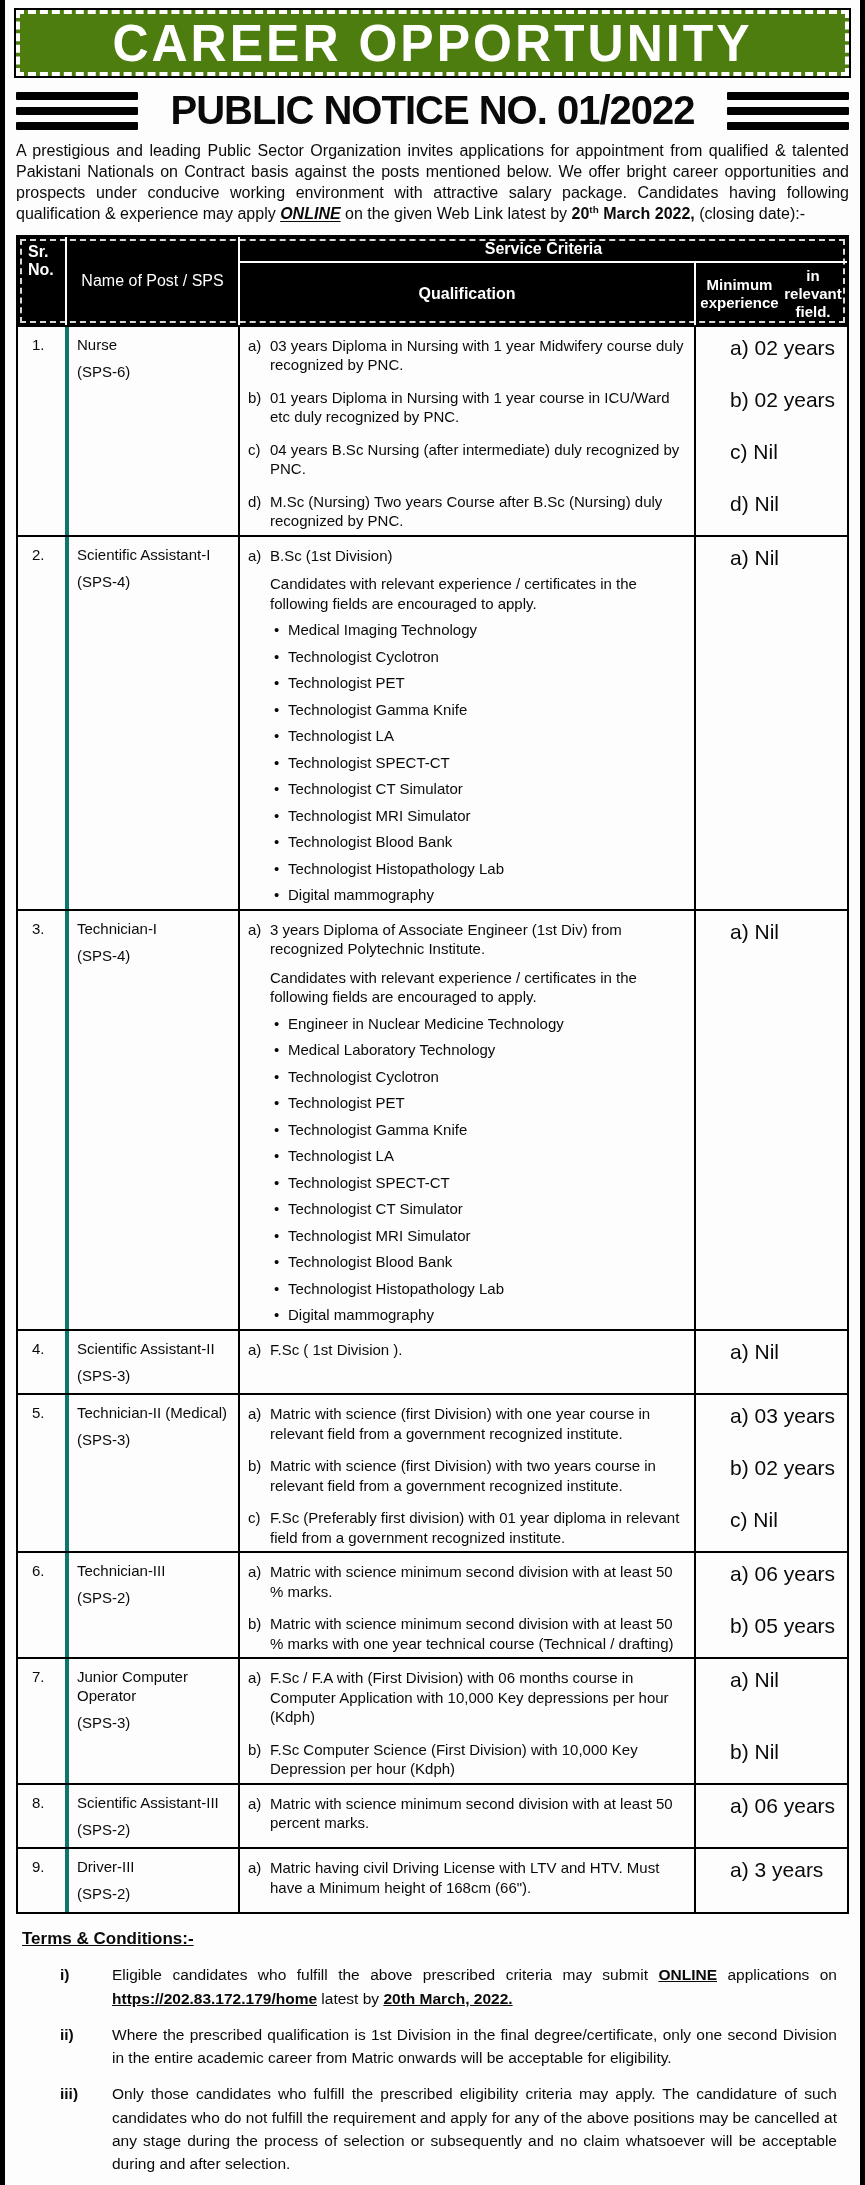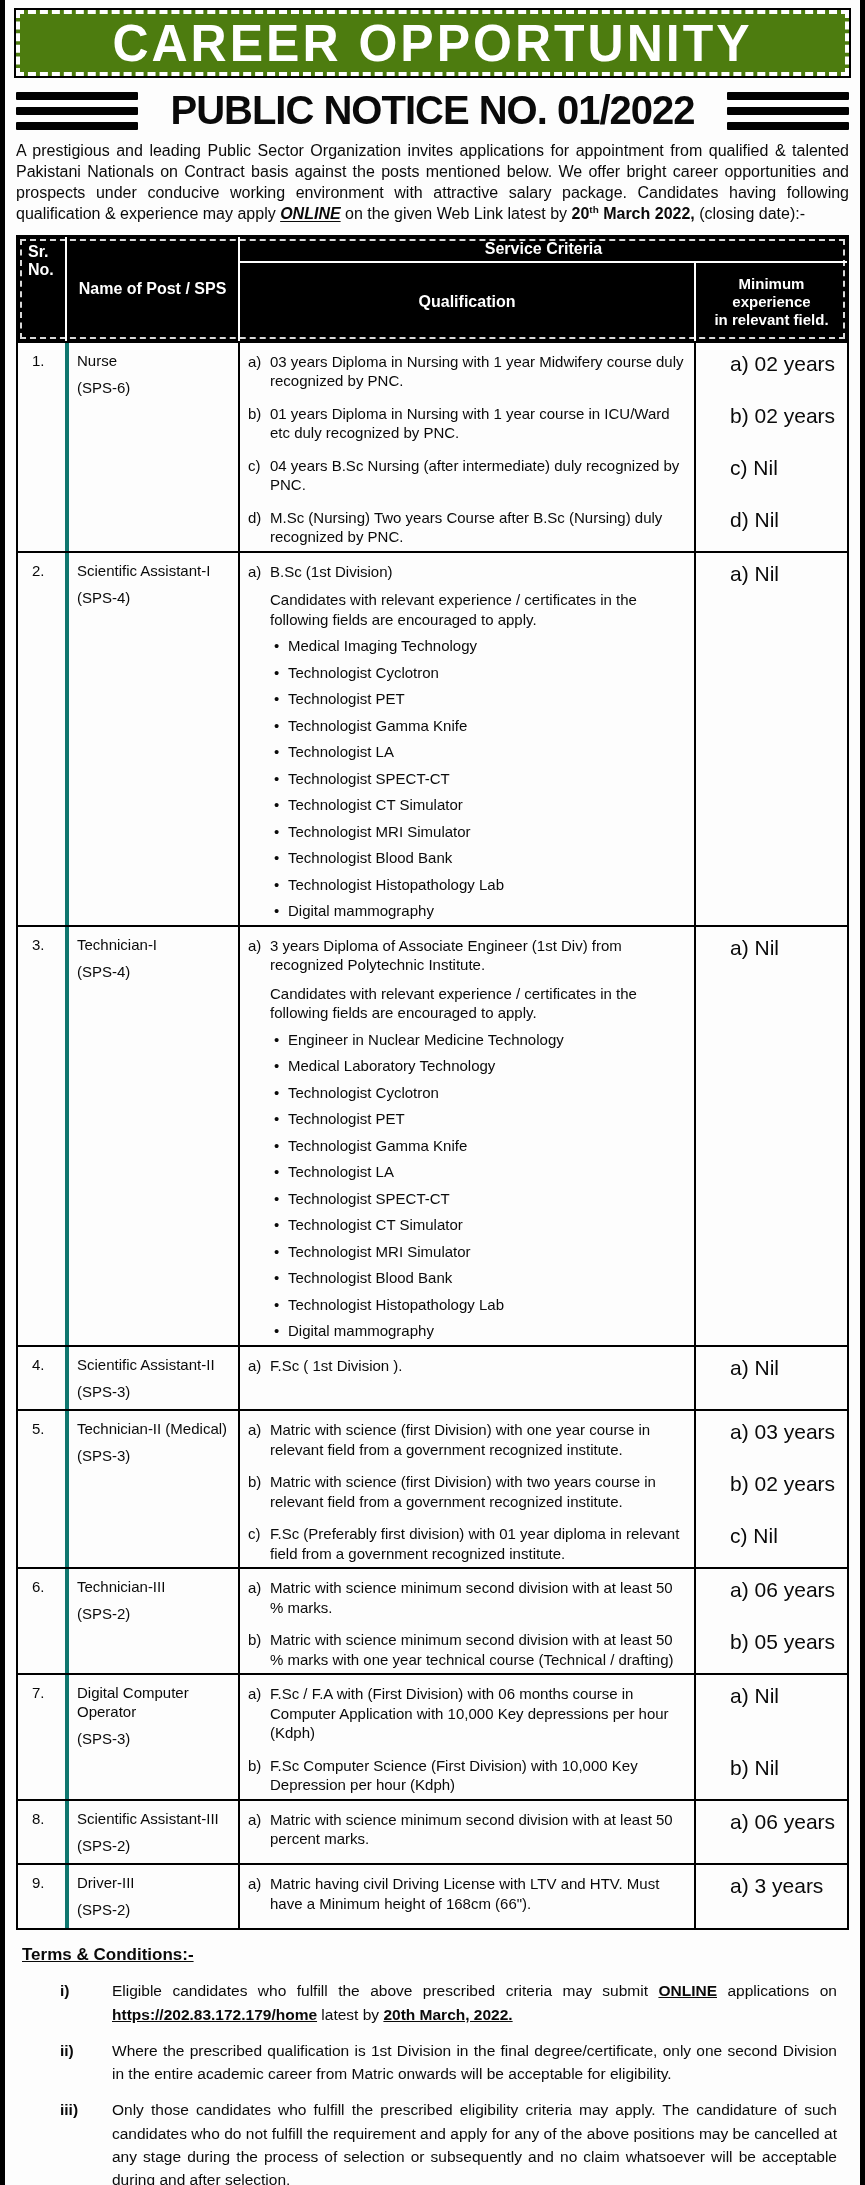--- a/index.html
+++ b/index.html
@@ -16,26 +16,26 @@
 
   
   .intro{font-size:16px;line-height:1.32;text-align:justify;margin:7px 2px 10px 2px;}
   .seg-b{font-weight:bold}.seg-i{font-style:italic}.seg-u{text-decoration:underline}
   .seg-sup{vertical-align:super;font-size:0.62em;}
 
   
   .jobs-table{border:2px solid #000;margin:0 2px;}
   .thead{background:#000;color:#fff;display:grid;grid-template-columns:47px 173px 1fr;outline:2px dashed rgba(255,255,255,.85);outline-offset:-4px;}
   .hsr{display:flex;flex-direction:column;padding:6px 2px 6px 10px;font-weight:bold;font-size:16px;line-height:1.15;}
-  .hpost{border-left:2px solid #fff;display:flex;align-items:center;justify-content:center;font-weight:bold;font-size:16px;}
+  .hpost{border-left:2px solid #fff;display:flex;align-items:center;justify-content:center;font-weight:normal;font-size:16px;}
   .hsvc{border-left:2px solid #fff;display:flex;flex-direction:column;}
   .hsvc-title{text-align:center;font-weight:bold;font-size:16px;padding:3px 0;border-bottom:2px solid #fff;}
   .hsvc-sub{flex:1;display:grid;grid-template-columns:1fr 153px;}
   .hqual{display:flex;align-items:center;justify-content:center;font-weight:bold;font-size:16px;padding:9px 0;}
-  .hexp{border-left:2px solid #fff;display:flex;flex-direction:column;align-items:center;justify-content:center;text-align:center;font-weight:bold;font-size:15px;line-height:1.2;padding:12px 2px;}
+  .hexp{border-left:2px solid #fff;display:flex;flex-direction:row;align-items:center;justify-content:center;text-align:center;font-weight:bold;font-size:15px;line-height:1.2;padding:4px 2px;}
 
   .trow{display:grid;grid-template-columns:47px 173px 1fr;border-top:2px solid #000;}
   .cell.sr{padding:9px 0 0 14px;font-size:15px;}
   .cell.post{border-left:4px solid #0f766e;padding:9px 6px 8px 8px;font-size:15px;line-height:1.25;}
   .post-sps{margin-top:8px;}
   .criteria{border-left:2px solid #000;display:grid;grid-template-columns:1fr 153px;}
   .qitem{padding:9px 8px 4px 8px;font-size:15px;line-height:1.3;}
   .eitem{border-left:2px solid #000;padding:9px 2px 4px 34px;font-size:21px;}
   .qline{display:flex;}
   .qlabel{flex:0 0 22px;}
@@ -323,21 +323,21 @@
                 <span class="qlabel">b)</span>
                 <span class="qtext">Matric with science minimum second division with at least 50 % marks with one year technical course (Technical / drafting)</span>
               </div>
             </div>
             <div class="eitem">b) 05 years</div>
           </div>
         </div>
         <div class="trow">
           <div class="cell sr">7.</div>
           <div class="cell post">
-            <div class="post-name">Digital Computer Operator</div>
+            <div class="post-name">Junior Computer Operator</div>
             <div class="post-sps">(SPS-3)</div>
           </div>
           <div class="criteria">
             <div class="qitem">
               <div class="qline">
                 <span class="qlabel">a)</span>
                 <span class="qtext">F.Sc / F.A with (First Division) with 06 months course in Computer Application with 10,000 Key depressions per hour (Kdph)</span>
               </div>
             </div>
             <div class="eitem">a) Nil</div>

